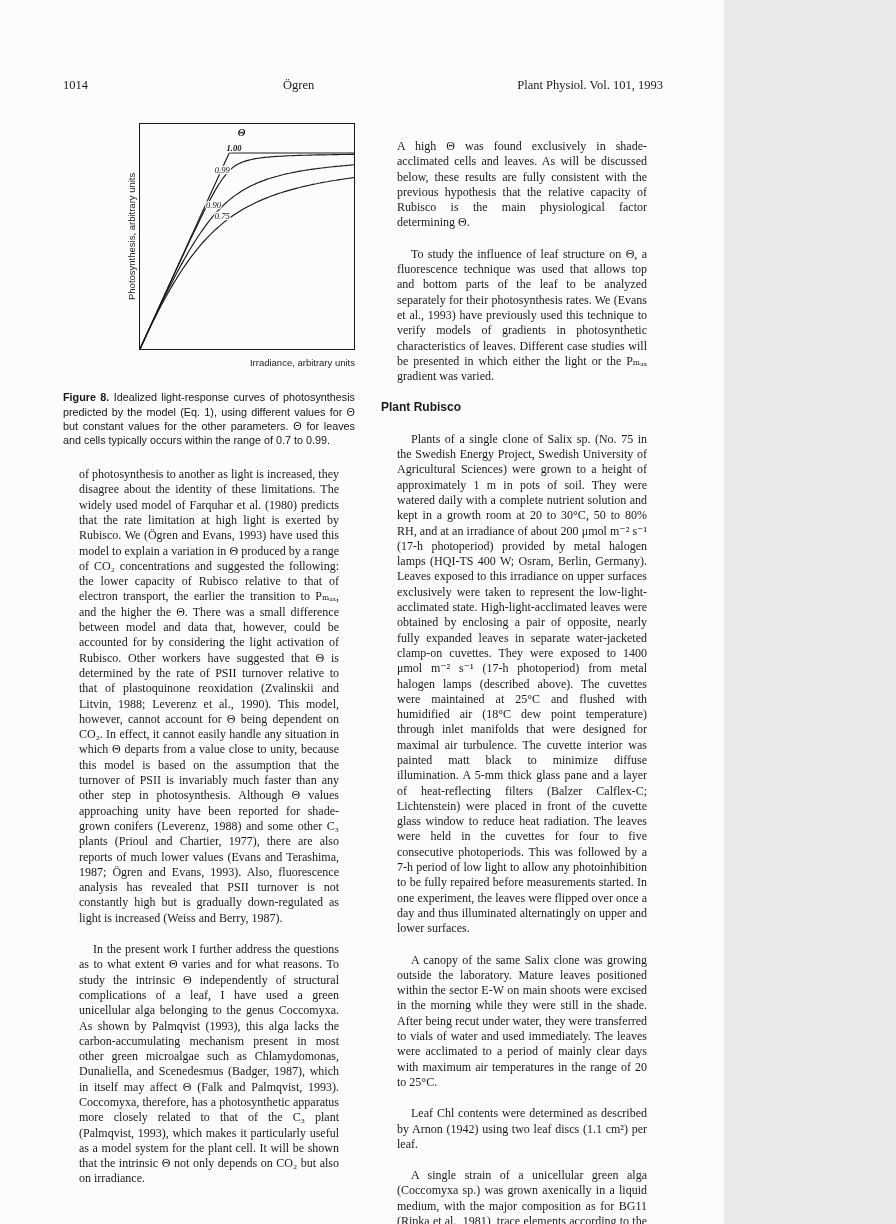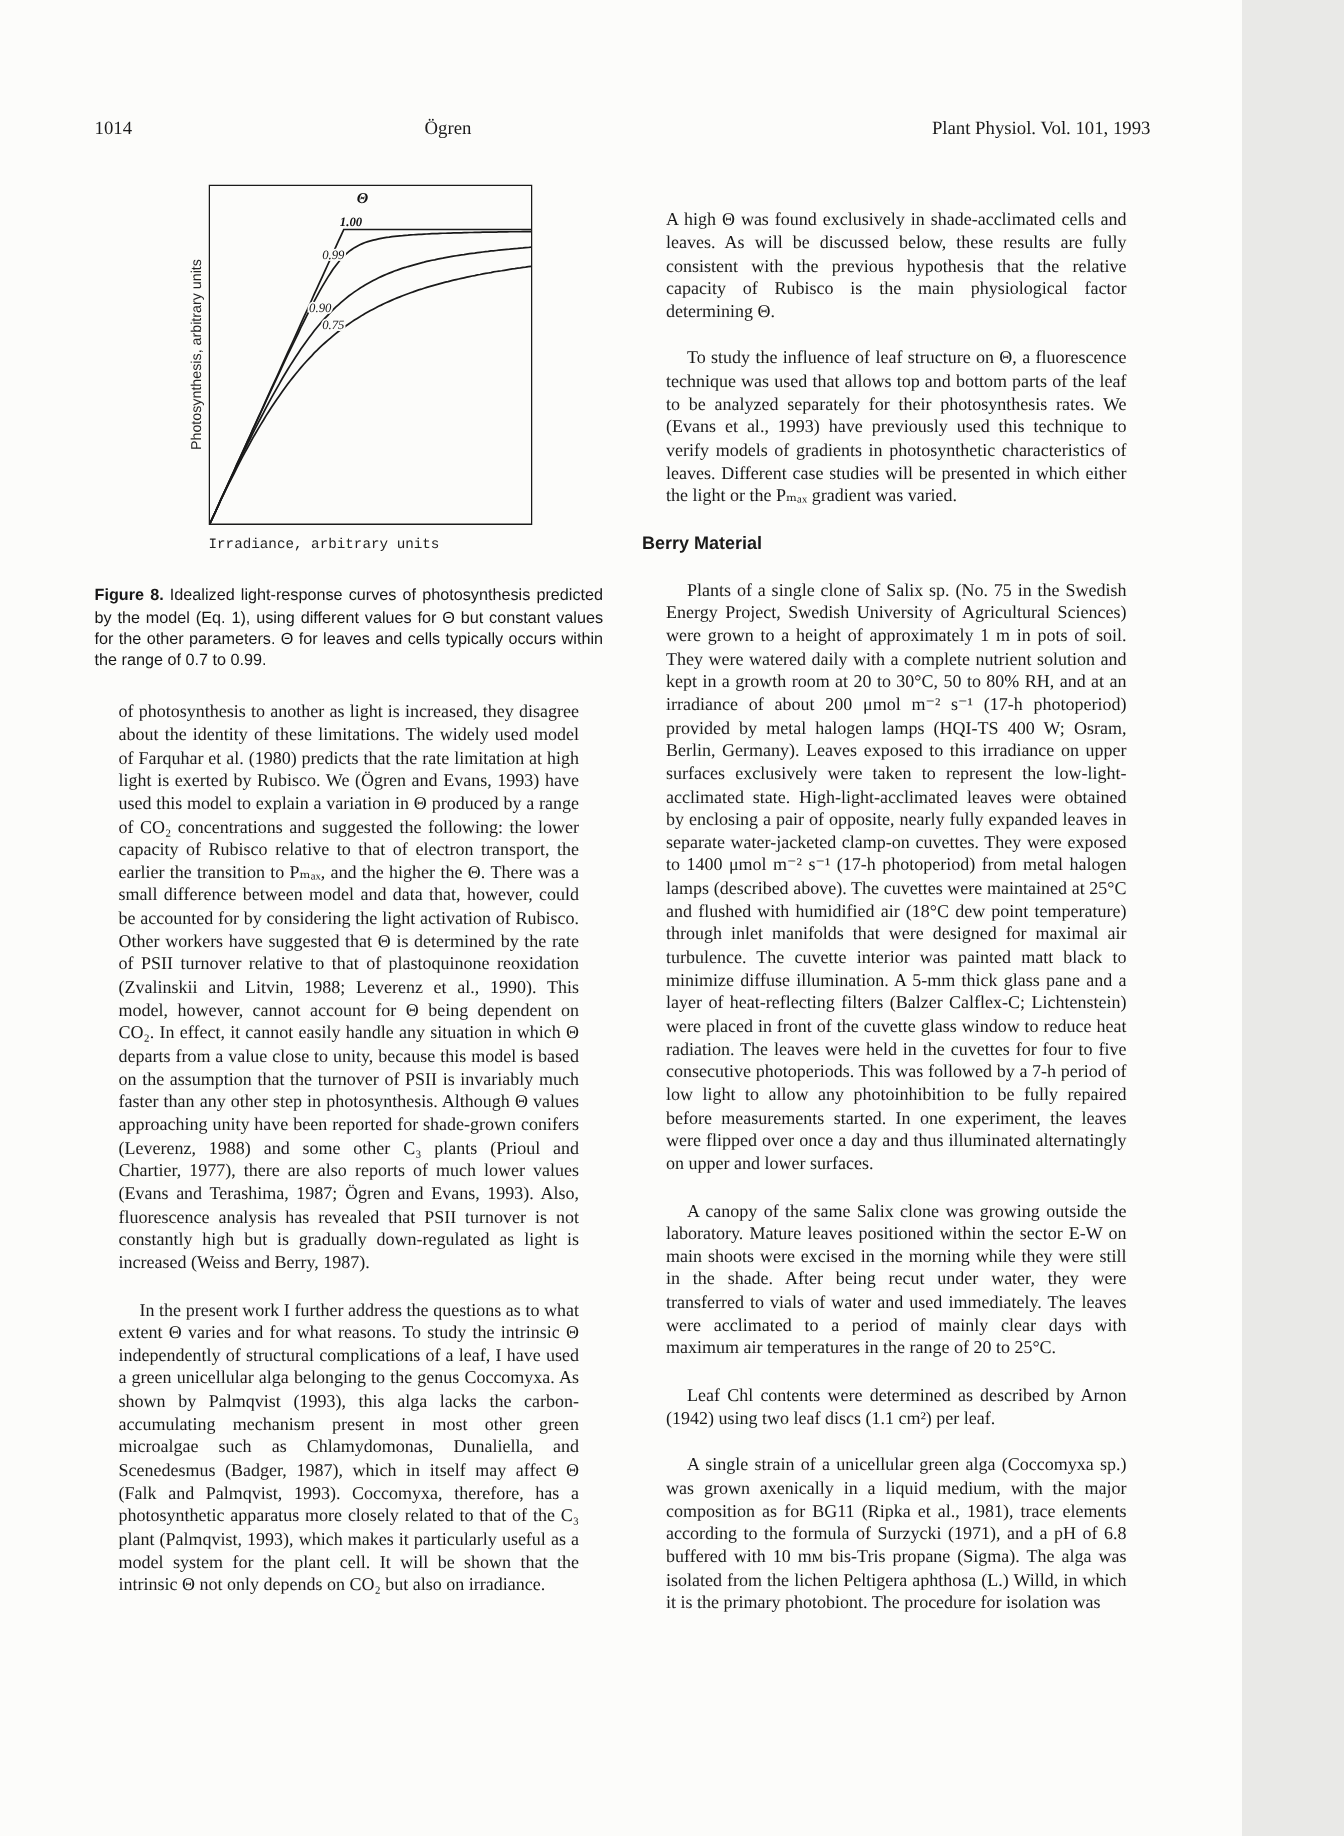--- a/index.html
+++ b/index.html
@@ -1,18 +1,18 @@
 <!DOCTYPE html>
 <html><head>
 <meta charset="utf-8">
 <style>
   * { margin: 0; padding: 0; box-sizing: border-box; }
   html, body { background: #e9e9e7; }
   .page {
-    width: 828px; height: 1224px;
+    width: 724px; height: 1224px;
     background: #fcfcfa;
     color: #1a1a1a;
     font-family: "Liberation Serif", "DejaVu Serif", serif;
     position: relative;
     padding: 78px 61px 0 63px;
     overflow: hidden;
   }
   .header { display: flex; font-size: 12.5px; margin-bottom: 30px; }
   .header .h-left  { width: 220px; }
   .header .h-center{ flex: 1; }
@@ -26,22 +26,22 @@
 
   .figure { margin-bottom: 20px; }
   .fig-row { display: flex; align-items: stretch; margin-left: 62px; }
   .ylabel {
     writing-mode: vertical-rl; transform: rotate(180deg);
     font-family: "Liberation Sans", sans-serif; font-size: 9.5px;
     color: #222; text-align: center; width: 14px; line-height: 14px;
   }
   svg.chart { width: 216px; height: 227px; display: block; }
   .xlabel {
-    width: 216px; margin-left: 76px; margin-top: 5px; text-align: left;
-    font-family: Liberation Mono, monospace; font-size: 9.5px; color: #222;
+    width: 216px; margin-left: 76px; margin-top: 5px; text-align: right;
+    font-family: Liberation Sans, sans-serif; font-size: 9.5px; color: #222;
   }
   .caption {
     font-family: "Liberation Sans", sans-serif;
     font-size: 10.8px; line-height: 14.2px; text-align: justify;
     margin-top: 20px; color: #171717;
   }
   .caption .cap-label { font-weight: bold; }
 
   h2.section {
     font-family: "Liberation Sans", sans-serif; font-size: 12px; font-weight: bold;
@@ -90,21 +90,21 @@
       <p class="body">of photosynthesis to another as light is increased, they disagree about the identity of these limitations. The widely used model of Farquhar et al. (1980) predicts that the rate limitation at high light is exerted by Rubisco. We (Ögren and Evans, 1993) have used this model to explain a variation in Θ produced by a range of CO₂ concentrations and suggested the following: the lower capacity of Rubisco relative to that of electron transport, the earlier the transition to Pₘₐₓ, and the higher the Θ. There was a small difference between model and data that, however, could be accounted for by considering the light activation of Rubisco. Other workers have suggested that Θ is determined by the rate of PSII turnover relative to that of plastoquinone reoxidation (Zvalinskii and Litvin, 1988; Leverenz et al., 1990). This model, however, cannot account for Θ being dependent on CO₂. In effect, it cannot easily handle any situation in which Θ departs from a value close to unity, because this model is based on the assumption that the turnover of PSII is invariably much faster than any other step in photosynthesis. Although Θ values approaching unity have been reported for shade-grown conifers (Leverenz, 1988) and some other C₃ plants (Prioul and Chartier, 1977), there are also reports of much lower values (Evans and Terashima, 1987; Ögren and Evans, 1993). Also, fluorescence analysis has revealed that PSII turnover is not constantly high but is gradually down-regulated as light is increased (Weiss and Berry, 1987).</p>
       <p class="body indent">In the present work I further address the questions as to what extent Θ varies and for what reasons. To study the intrinsic Θ independently of structural complications of a leaf, I have used a green unicellular alga belonging to the genus Coccomyxa. As shown by Palmqvist (1993), this alga lacks the carbon-accumulating mechanism present in most other green microalgae such as Chlamydomonas, Dunaliella, and Scenedesmus (Badger, 1987), which in itself may affect Θ (Falk and Palmqvist, 1993). Coccomyxa, therefore, has a photosynthetic apparatus more closely related to that of the C₃ plant (Palmqvist, 1993), which makes it particularly useful as a model system for the plant cell. It will be shown that the intrinsic Θ not only depends on CO₂ but also on irradiance.</p>
 
     </div>
 
     <div class="col">
 
       <p class="body">A high Θ was found exclusively in shade-acclimated cells and leaves. As will be discussed below, these results are fully consistent with the previous hypothesis that the relative capacity of Rubisco is the main physiological factor determining Θ.</p>
       <p class="body indent">To study the influence of leaf structure on Θ, a fluorescence technique was used that allows top and bottom parts of the leaf to be analyzed separately for their photosynthesis rates. We (Evans et al., 1993) have previously used this technique to verify models of gradients in photosynthetic characteristics of leaves. Different case studies will be presented in which either the light or the Pₘₐₓ gradient was varied.</p>
 
-      <h3 class="subsection">Berry Material</h3>
+      <h3 class="subsection">Plant Rubisco</h3>
 
       <p class="body indent">Plants of a single clone of Salix sp. (No. 75 in the Swedish Energy Project, Swedish University of Agricultural Sciences) were grown to a height of approximately 1 m in pots of soil. They were watered daily with a complete nutrient solution and kept in a growth room at 20 to 30°C, 50 to 80% RH, and at an irradiance of about 200 μmol m⁻² s⁻¹ (17-h photoperiod) provided by metal halogen lamps (HQI-TS 400 W; Osram, Berlin, Germany). Leaves exposed to this irradiance on upper surfaces exclusively were taken to represent the low-light-acclimated state. High-light-acclimated leaves were obtained by enclosing a pair of opposite, nearly fully expanded leaves in separate water-jacketed clamp-on cuvettes. They were exposed to 1400 μmol m⁻² s⁻¹ (17-h photoperiod) from metal halogen lamps (described above). The cuvettes were maintained at 25°C and flushed with humidified air (18°C dew point temperature) through inlet manifolds that were designed for maximal air turbulence. The cuvette interior was painted matt black to minimize diffuse illumination. A 5-mm thick glass pane and a layer of heat-reflecting filters (Balzer Calflex-C; Lichtenstein) were placed in front of the cuvette glass window to reduce heat radiation. The leaves were held in the cuvettes for four to five consecutive photoperiods. This was followed by a 7-h period of low light to allow any photoinhibition to be fully repaired before measurements started. In one experiment, the leaves were flipped over once a day and thus illuminated alternatingly on upper and lower surfaces.</p>
       <p class="body indent">A canopy of the same Salix clone was growing outside the laboratory. Mature leaves positioned within the sector E-W on main shoots were excised in the morning while they were still in the shade. After being recut under water, they were transferred to vials of water and used immediately. The leaves were acclimated to a period of mainly clear days with maximum air temperatures in the range of 20 to 25°C.</p>
       <p class="body indent">Leaf Chl contents were determined as described by Arnon (1942) using two leaf discs (1.1 cm²) per leaf.</p>
       <p class="body indent">A single strain of a unicellular green alga (Coccomyxa sp.) was grown axenically in a liquid medium, with the major composition as for BG11 (Ripka et al., 1981), trace elements according to the formula of Surzycki (1971), and a pH of 6.8 buffered with 10 mᴍ bis-Tris propane (Sigma). The alga was isolated from the lichen Peltigera aphthosa (L.) Willd, in which it is the primary photobiont. The procedure for isolation was</p>
 
     </div>
 
   </div>
 

